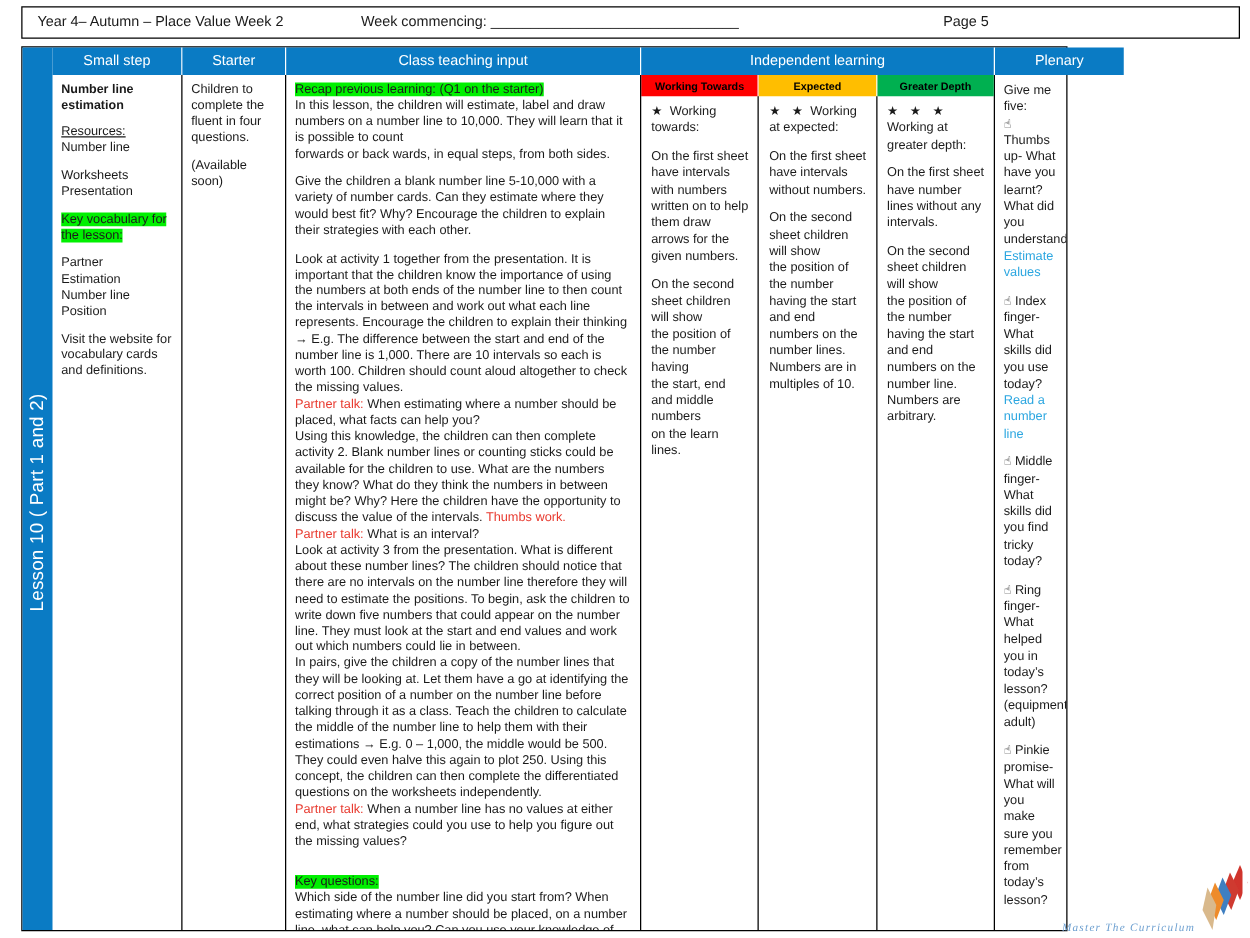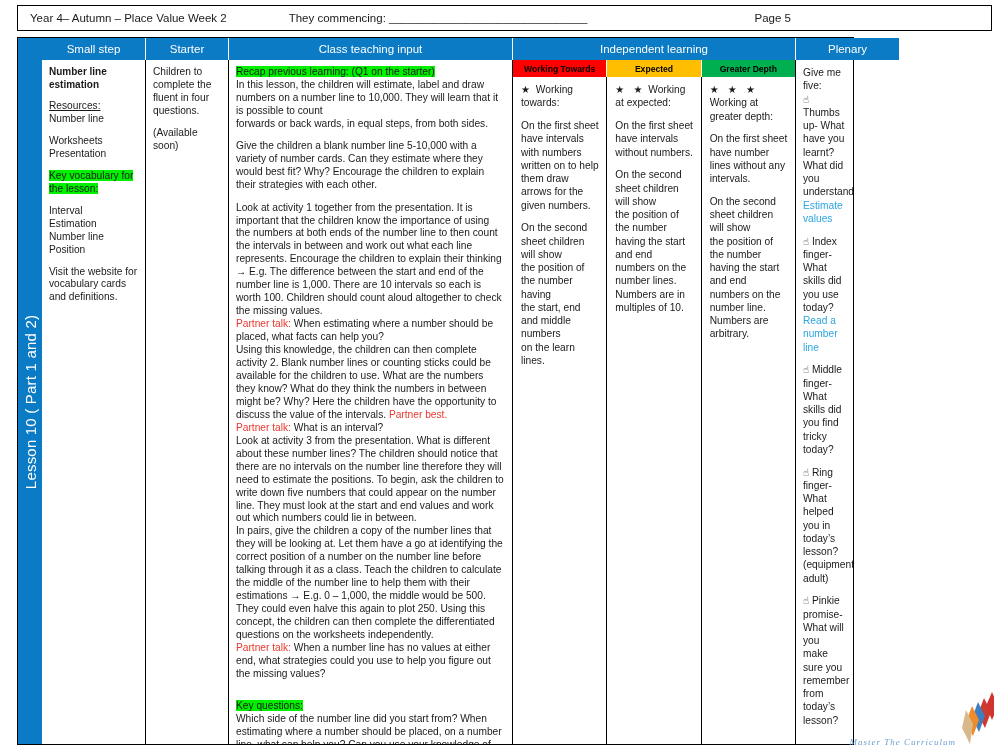--- a/index.html
+++ b/index.html
@@ -212,21 +212,21 @@
     letter-spacing: 1px;
   }
 </style>
 </head>
 <body>
 
 <div id="page">
 
   <div class="top-header">
     <span class="hdr-title">Year 4– Autumn – Place Value Week 2</span>
-    <span class="hdr-week">They commencing: _______________________________</span>
+    <span class="hdr-week">Week commencing: _______________________________</span>
     <span class="hdr-page">Page 5</span>
   </div>
 
   <div class="table-shell">
 
     <div class="colhead-row">
       <div class="spine-head"></div>
       <div class="colhead w-small">Small step</div>
       <div class="colhead w-starter">Starter</div>
       <div class="colhead w-class">Class teaching input</div>
@@ -244,21 +244,21 @@
         <div class="ss-title">Number line estimation</div>
         <div class="gap-sm"></div>
         <div><span class="ss-res">Resources:</span></div>
         <div>Number line</div>
         <div class="gap-sm"></div>
         <div>Worksheets</div>
         <div>Presentation</div>
         <div class="gap-sm"></div>
         <div><span class="hl-green">Key vocabulary for the lesson:</span></div>
         <div class="gap-sm"></div>
-        <div>Interval</div>
+        <div>Partner</div>
         <div>Estimation</div>
         <div>Number line</div>
         <div>Position</div>
         <div class="gap-sm"></div>
         <div>Visit the website for vocabulary cards and definitions.</div>
       </div>
 
       <div class="cell starter">
         <div>Children to complete the fluent in four questions.</div>
         <div class="gap-sm"></div>
@@ -267,21 +267,21 @@
 
       <div class="cell classinput">
         <p><span class="hl-green">Recap previous learning: (Q1 on the starter)</span></p>
         <p>In this lesson, the children will estimate, label and draw numbers on a number line to 10,000. They will learn that it is possible to count</p>
         <p>forwards or back wards, in equal steps, from both sides.</p>
         <div class="blankline"></div>
         <p>Give the children a blank number line 5-10,000 with a variety of number cards. Can they estimate where they would best fit? Why? Encourage the children to explain their strategies with each other.</p>
         <div class="blankline"></div>
         <p>Look at activity 1 together from the presentation. It is important that the children know the importance of using the numbers at both ends of the number line to then count the intervals in between and work out what each line represents. Encourage the children to explain their thinking → E.g. The difference between the start and end of the number line is 1,000. There are 10 intervals so each is worth 100. Children should count aloud altogether to check the missing values.</p>
         <p><span class="red">Partner talk:</span><span> When estimating where a number should be placed, what facts can help you?</span></p>
-        <p><span>Using this knowledge, the children can then complete activity 2. Blank number lines or counting sticks could be available for the children to use. What are the numbers they know? What do they think the numbers in between might be? Why? Here the children have the opportunity to discuss the value of the intervals. </span><span class="red">Partner best.</span></p>
+        <p><span>Using this knowledge, the children can then complete activity 2. Blank number lines or counting sticks could be available for the children to use. What are the numbers they know? What do they think the numbers in between might be? Why? Here the children have the opportunity to discuss the value of the intervals. </span><span class="red">Thumbs work.</span></p>
         <p><span class="red">Partner talk:</span><span> What is an interval?</span></p>
         <p>Look at activity 3 from the presentation. What is different about these number lines? The children should notice that there are no intervals on the number line therefore they will need to estimate the positions. To begin, ask the children to write down five numbers that could appear on the number line. They must look at the start and end values and work out which numbers could lie in between.</p>
         <p>In pairs, give the children a copy of the number lines that they will be looking at. Let them have a go at identifying the correct position of a number on the number line before talking through it as a class. Teach the children to calculate the middle of the number line to help them with their estimations → E.g. 0 – 1,000, the middle would be 500. They could even halve this again to plot 250. Using this concept, the children can then complete the differentiated questions on the worksheets independently.</p>
         <p><span class="red">Partner talk:</span><span> When a number line has no values at either end, what strategies could you use to help you figure out the missing values?</span></p>
         <div class="blankline"></div>
         <div class="blankline"></div>
         <p><span class="hl-green">Key questions:</span></p>
         <p>Which side of the number line did you start from? When estimating where a number should be placed, on a number line, what can help you? Can you use your knowledge of place value to prove that you</p>
 
       </div>

